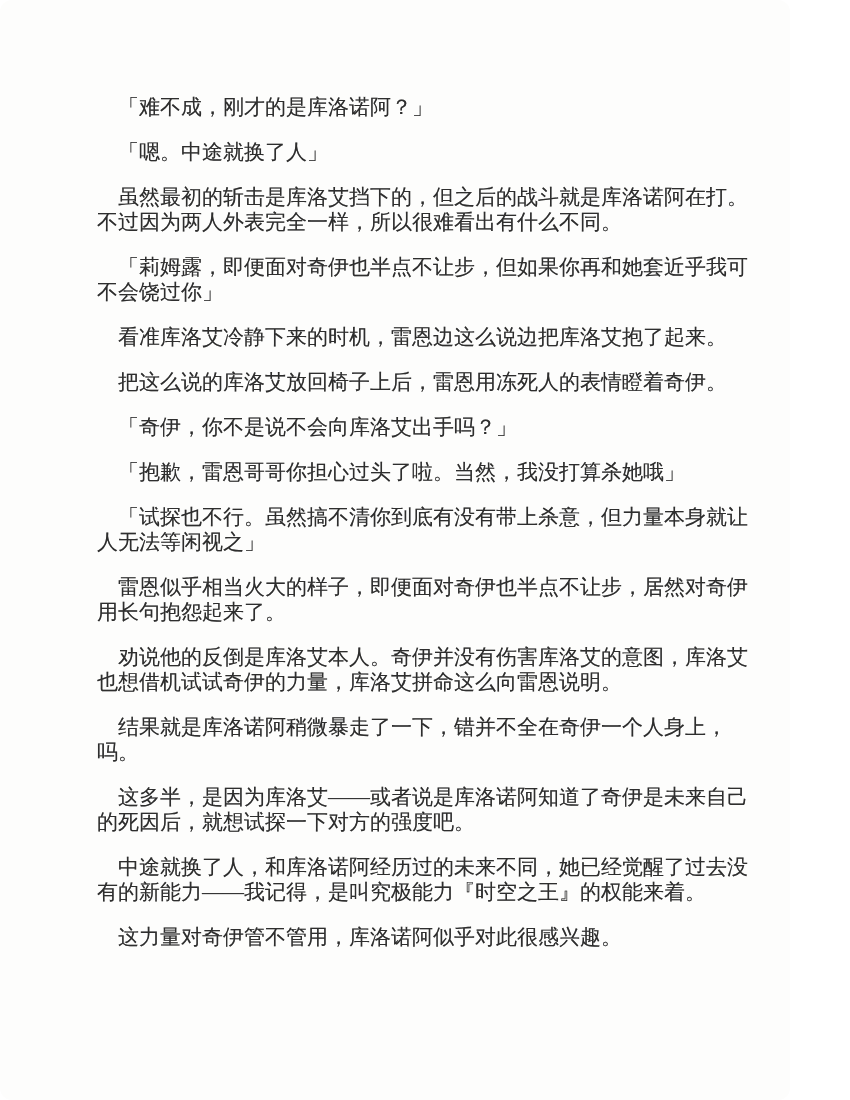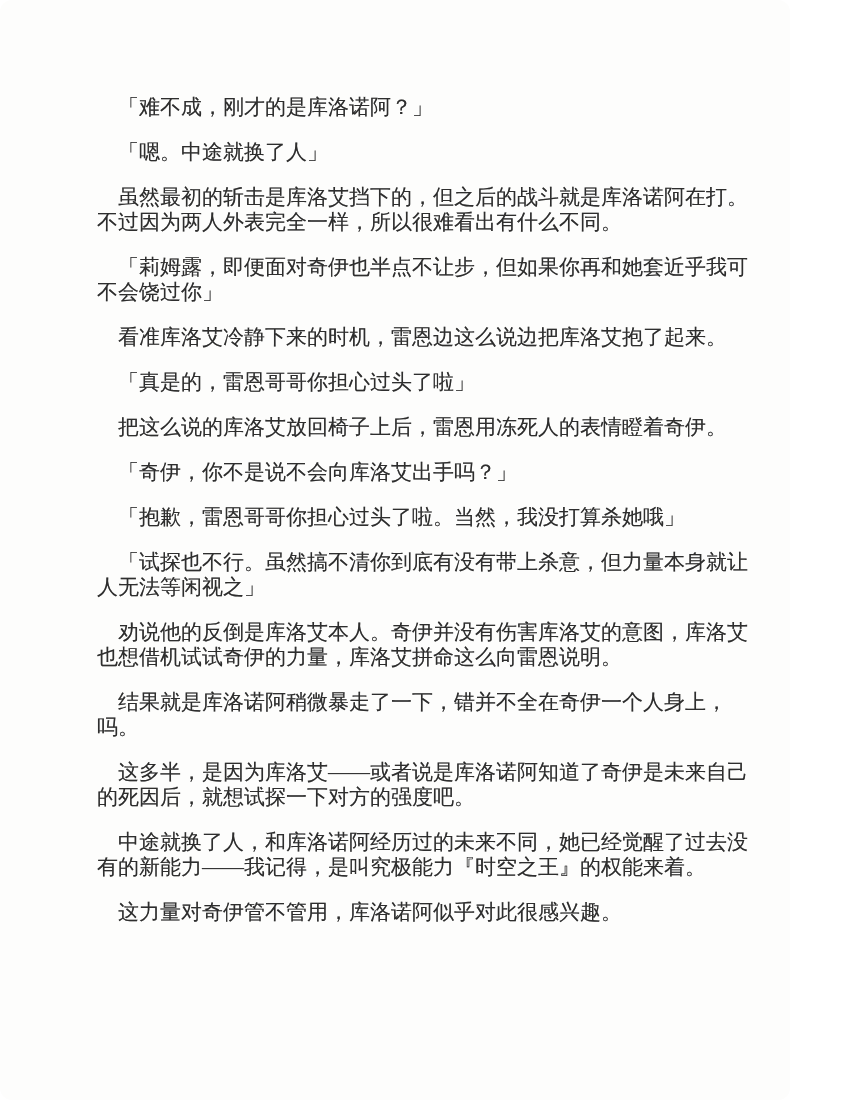--- a/index.html
+++ b/index.html
@@ -37,24 +37,24 @@
 </head>
 <body>
 
 <div class="page">
   <div class="text-block">
       <p>「难不成，刚才的是库洛诺阿？」</p>
       <p>「嗯。中途就换了人」</p>
       <p>虽然最初的斩击是库洛艾挡下的，但之后的战斗就是库洛诺阿在打。不过因为两人外表完全一样，所以很难看出有什么不同。</p>
       <p>「莉姆露，即便面对奇伊也半点不让步，但如果你再和她套近乎我可不会饶过你」</p>
       <p>看准库洛艾冷静下来的时机，雷恩边这么说边把库洛艾抱了起来。</p>
-      <p>「真是的，雷恩哥哥你担心过头了啦」</p>
       <p>把这么说的库洛艾放回椅子上后，雷恩用冻死人的表情瞪着奇伊。</p>
       <p>「奇伊，你不是说不会向库洛艾出手吗？」</p>
       <p>「抱歉，雷恩哥哥你担心过头了啦。当然，我没打算杀她哦」</p>
       <p>「试探也不行。虽然搞不清你到底有没有带上杀意，但力量本身就让人无法等闲视之」</p>
+      <p>雷恩似乎相当火大的样子，即便面对奇伊也半点不让步，居然对奇伊用长句抱怨起来了。</p>
       <p>劝说他的反倒是库洛艾本人。奇伊并没有伤害库洛艾的意图，库洛艾也想借机试试奇伊的力量，库洛艾拼命这么向雷恩说明。</p>
       <p>结果就是库洛诺阿稍微暴走了一下，错并不全在奇伊一个人身上，吗。</p>
       <p>这多半，是因为库洛艾——或者说是库洛诺阿知道了奇伊是未来自己的死因后，就想试探一下对方的强度吧。</p>
       <p>中途就换了人，和库洛诺阿经历过的未来不同，她已经觉醒了过去没有的新能力——我记得，是叫究极能力『时空之王』的权能来着。</p>
       <p>这力量对奇伊管不管用，库洛诺阿似乎对此很感兴趣。</p>
     </div>
 </div>
 
 </body></html>

